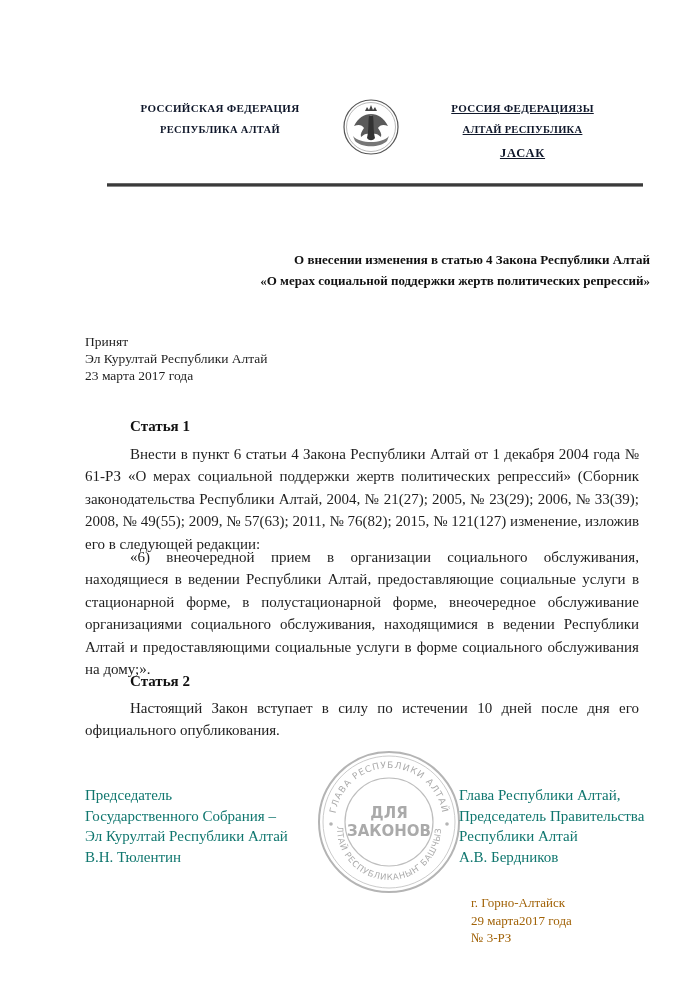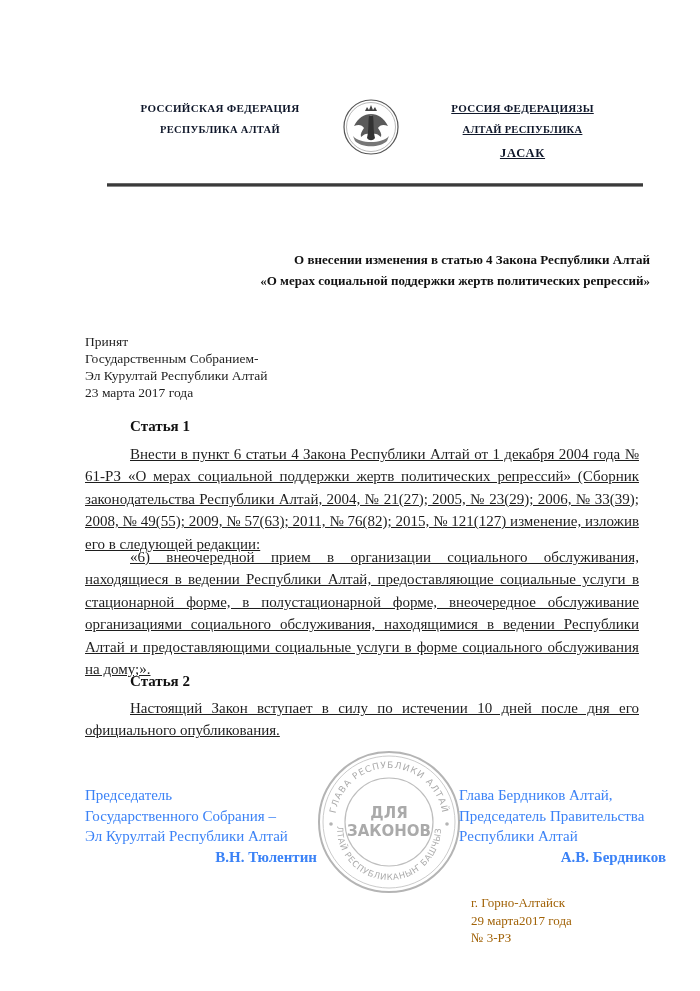--- a/index.html
+++ b/index.html
@@ -97,34 +97,33 @@
     }
 
     .para {
       position: absolute;
       left: 85px;
       width: 554px;
       font-size: 15px;
       line-height: 22.4px;
       text-align: justify;
       color: #1e1e1e;
-      text-decoration: underline;
     }
     .para .indent { display: inline-block; width: 45px; }
 
     
     .sig {
       position: absolute;
       font-size: 15px;
       line-height: 20.5px;
-      color: #3b82f6;
+      color: #0f766e;
     }
     .sig .name {
-      font-weight: bold;
-      text-align: right;
+      font-weight: normal;
+      text-align: left;
       display: block;
     }
 
     .stamp {
       position: absolute;
       left: 315px;
       top: 748px;
       width: 148px;
       height: 148px;
       opacity: 0.55;
@@ -169,21 +168,20 @@
 
 <div class="rule"></div>
 
 <div class="title">
   <div>О внесении изменения в статью 4 Закона Республики Алтай</div>
   <div>«О мерах социальной поддержки жертв политических репрессий»</div>
 </div>
 
 <div class="adopted">
   <div>Принят</div>
-  <div>Государственным Собранием-</div>
   <div>Эл Курултай Республики Алтай</div>
   <div>23 марта 2017 года</div>
 </div>
 
 <div class="article-title" style="left:130px; top:418px;text-align:right;">Статья 1</div>
 
 <div class="para" style="top:443px;"><span class="indent"></span><span>Внести в пункт 6 статьи 4 Закона Республики Алтай от 1 декабря 2004 года № 61-РЗ «О мерах социальной поддержки жертв политических репрессий» (Сборник законодательства Республики Алтай, 2004, № 21(27); 2005, № 23(29); 2006, № 33(39); 2008, № 49(55); 2009, № 57(63); 2011, № 76(82); 2015, № 121(127) изменение, изложив его в следующей редакции:</span></div>
 
 <div class="para" style="top:546px;"><span class="indent"></span><span>«6) внеочередной прием в организации социального обслуживания, находящиеся в ведении Республики Алтай, предоставляющие социальные услуги в стационарной форме, в полустационарной форме, внеочередное обслуживание организациями социального обслуживания, находящимися в ведении Республики Алтай и предоставляющими социальные услуги в форме социального обслуживания на дому;».</span></div>
 
@@ -212,21 +210,21 @@
 </svg>
 
 <div class="sig" style="left:85px; top:785px; width:232px;">
   <div>Председатель</div>
   <div>Государственного Собрания –</div>
   <div>Эл Курултай Республики Алтай</div>
   <span class="name">В.Н. Тюлентин</span>
 </div>
 
 <div class="sig" style="left:459px; top:785px; width:207px;">
-  <div>Глава Бердников Алтай,</div>
+  <div>Глава Республики Алтай,</div>
   <div>Председатель Правительства</div>
   <div>Республики Алтай</div>
   <span class="name">А.В. Бердников</span>
 </div>
 
 <div class="footer">
   <div>г. Горно-Алтайск</div>
   <div>29 марта2017 года</div>
   <div>№ 3-РЗ</div>
 </div>

